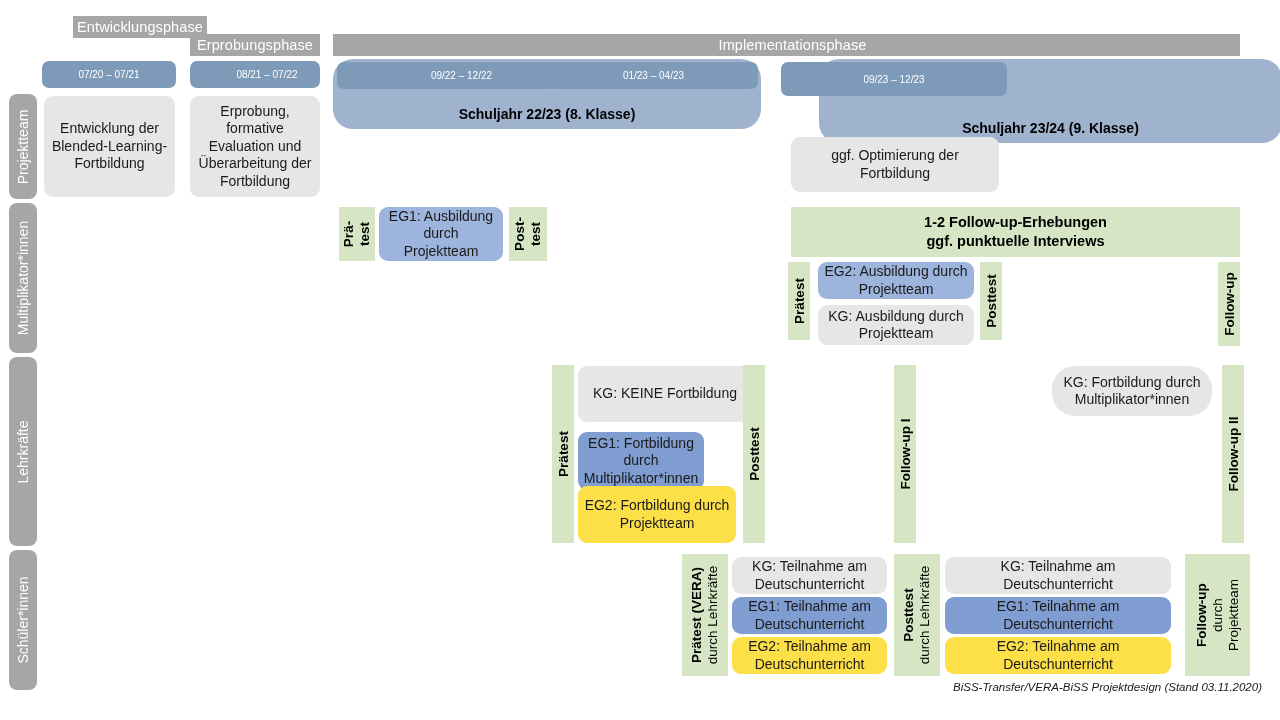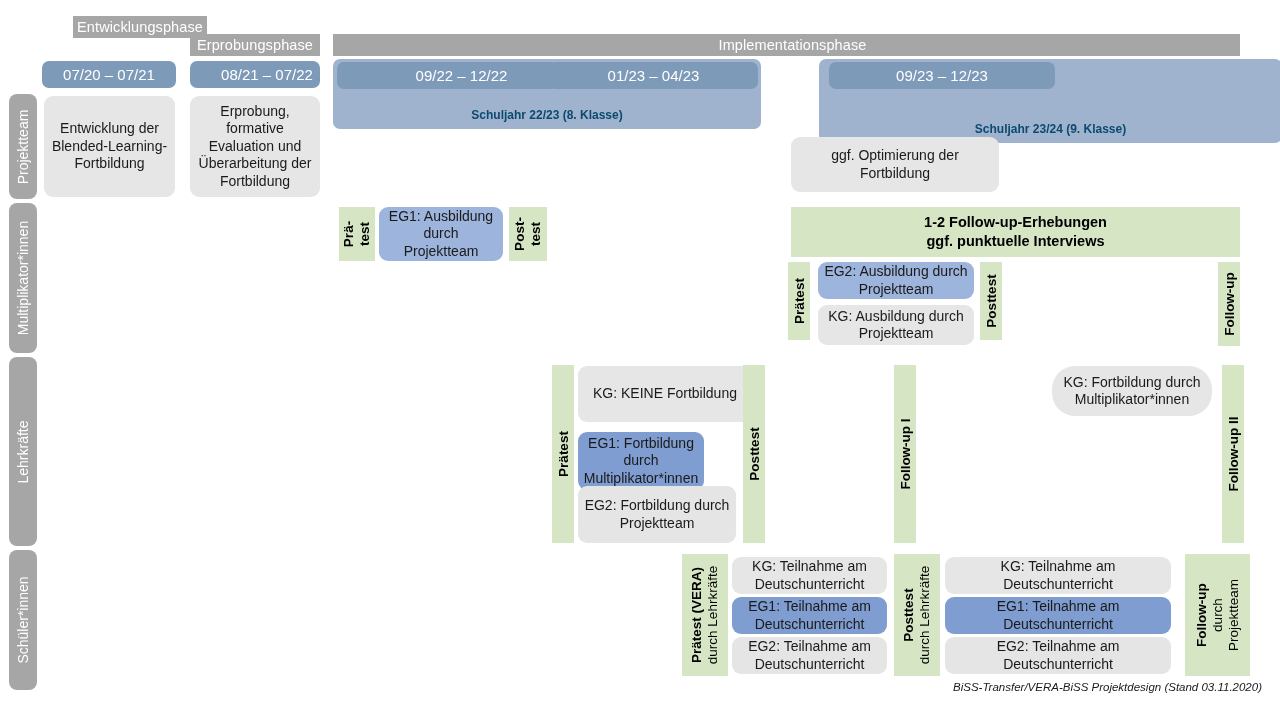--- a/index.html
+++ b/index.html
@@ -32,33 +32,33 @@
     font-size: 14.5px;
     display: flex;
     align-items: center;
     justify-content: center;
     letter-spacing: .1px;
   }
 
   .date-bar {
     background: #7e9ab9;
     color: #ffffff;
-    font-size: 15px;
+    font-size: 10px;
     border-radius: 7px;
     display: flex;
     align-items: center;
     justify-content: center;
   }
 
   .schoolyear {
     background: #9fb3ce;
-    color: #0c4a6e;
-    font-size: 12px;
+    color: #000000;
+    font-size: 14px;
     font-weight: bold;
-    border-radius: 7px;
+    border-radius: 20px;
     display: flex;
     align-items: flex-end;
     justify-content: center;
     padding-bottom: 7px;
   }
 
   
   .row-label {
     background: #a6a6a6;
     border-radius: 8px;
@@ -81,21 +81,21 @@
     align-items: center;
     justify-content: center;
     text-align: center;
     font-size: 14px;
     line-height: 1.25;
     padding: 2px 6px;
   }
   .box.grey   { background: #e6e6e6; color: #1a1a1a; }
   .box.blue-d { background: #7f9dd0; color: #1a1a1a; }
   .box.blue-m { background: #9db4dd; color: #1a1a1a; }
-  .box.blue-l { background: #e5e5e5; color: #1a1a1a; }
+  .box.blue-l { background: #fde047; color: #1a1a1a; }
 
   
   .green-strip {
     background: #d6e5c3;
     color: #000000;
     font-size: 13.5px;
     font-weight: bold;
   }
   .green-strip .vtxt {
     position: absolute;
@@ -171,21 +171,21 @@
   <div class="abs date-bar" style="left:337px; top:62px; width:221px; height:27px;padding-left:28px;">
     <span>09/22 – 12/22</span>
   </div>
   <div class="abs date-bar" style="left:549px; top:62px; width:209px; height:27px;">
     <span>01/23 – 04/23</span>
   </div>
 
   <div class="abs schoolyear" style="left:777px; top:59px; width:463px; height:84px;margin-left:42px;">
     <span>Schuljahr 23/24 (9. Klasse)</span>
   </div>
-  <div class="abs date-bar" style="left:781px; top:62px; width:226px; height:27px;margin-left:48px;">
+  <div class="abs date-bar" style="left:781px; top:62px; width:226px; height:34px;">
     <span>09/23 – 12/23</span>
   </div>
 
   <div class="abs row-label" style="left:9px; top:94px; width:28px; height:105px;">
     <span class="rl-txt">Projektteam</span>
   </div>
   <div class="abs row-label" style="left:9px; top:203px; width:28px; height:150px;">
     <span class="rl-txt">Multiplikator*innen</span>
   </div>
   <div class="abs row-label" style="left:9px; top:357px; width:28px; height:189px;">

